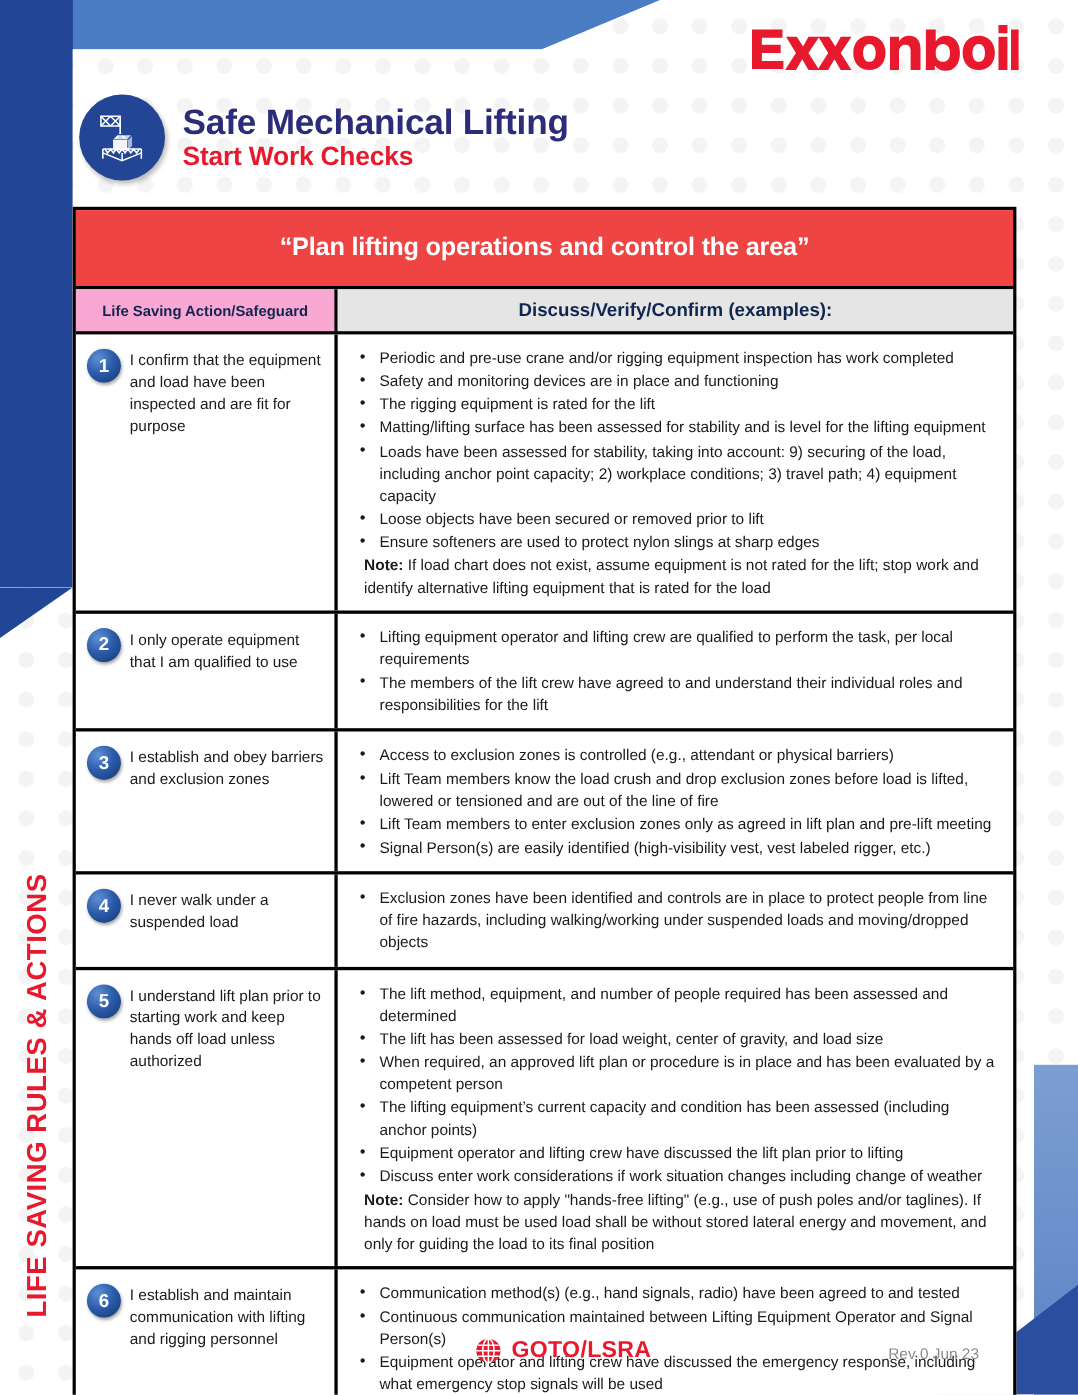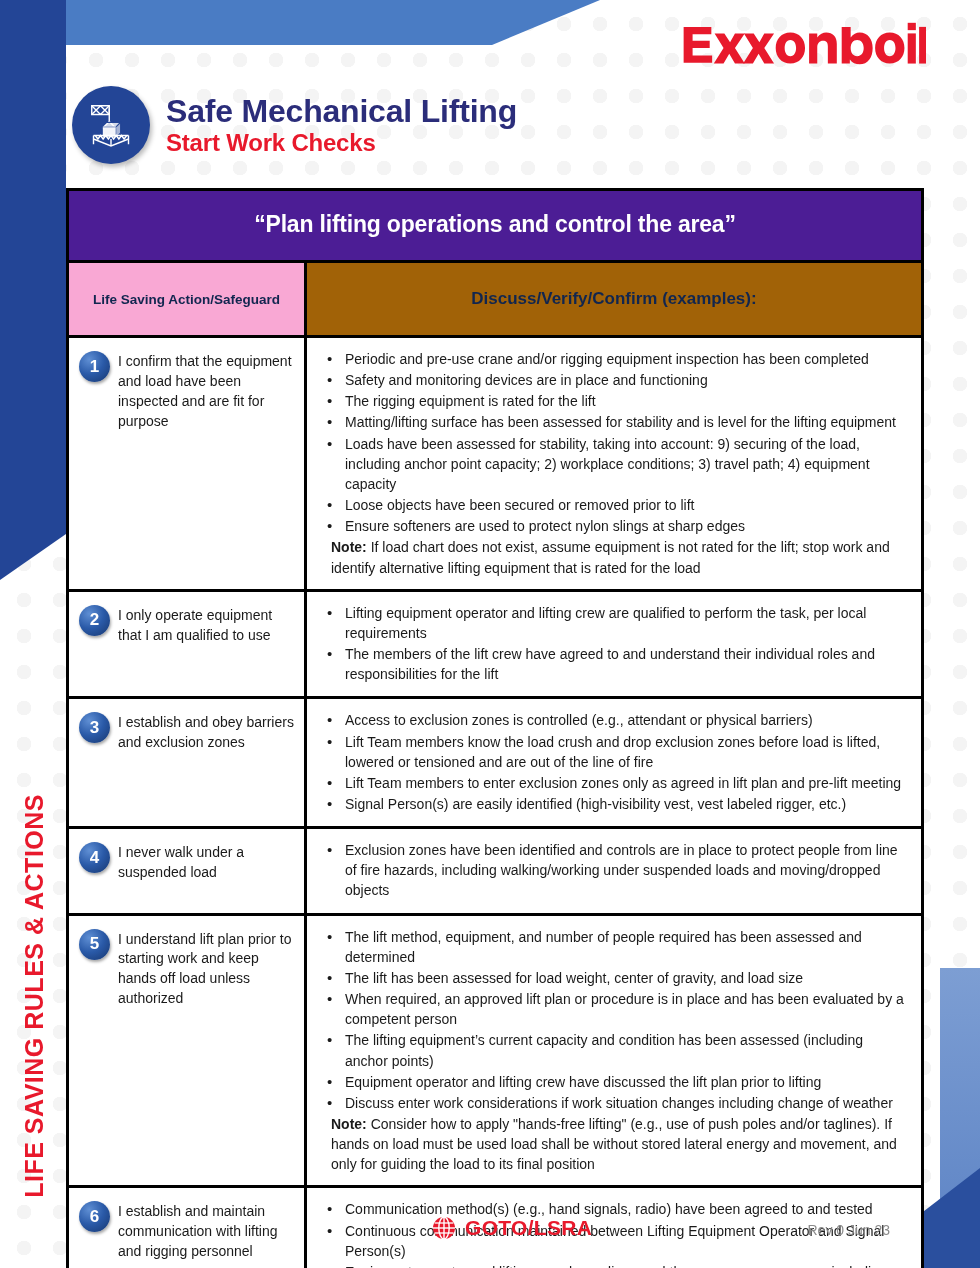--- a/index.html
+++ b/index.html
@@ -137,21 +137,21 @@
     position: absolute;
     left: 66px;
     top: 188px;
     width: 858px;
     z-index: 4;
     border: 3px solid #000;
     background: #fff;
   }
 
   .banner {
-    background: #4c1d95;
+    background: #ef4444;
     color: #fff;
     text-align: center;
     font-size: 23px;
     font-weight: bold;
     padding: 20px 10px 22px;
     letter-spacing: -0.2px;
   }
 
   .col-head {
     display: flex;
@@ -166,28 +166,28 @@
     font-size: 13.5px;
     display: flex;
     align-items: center;
     justify-content: center;
     padding: 9px 6px;
     border-right: 3px solid #000;
     text-align: center;
   }
   .col-head .ch-right {
     flex: 1 1 auto;
-    background: #a16207;
+    background: #e5e5e5;
     color: #11264f;
     font-weight: bold;
     font-size: 17px;
     display: flex;
     align-items: center;
     justify-content: center;
-    padding: 26px 6px;
+    padding: 9px 6px;
     text-align: center;
   }
 
   .row {
     display: flex;
     border-top: 3px solid #000;
     background: #fff;
   }
   .cell-left {
     width: 238px;
@@ -338,21 +338,21 @@
   </div>
 
   <div id="rows-container">
       <div class="row">
         <div class="cell-left">
           <div class="num-badge">1</div>
           <div class="action-text">I confirm that the equipment and load have been inspected and are fit for purpose</div>
         </div>
         <div class="cell-right">
           <ul>
-            <li>Periodic and pre-use crane and/or rigging equipment inspection has been completed</li>
+            <li>Periodic and pre-use crane and/or rigging equipment inspection has work completed</li>
             <li>Safety and monitoring devices are in place and functioning</li>
             <li>The rigging equipment is rated for the lift</li>
             <li>Matting/lifting surface has been assessed for stability and is level for the lifting equipment</li>
             <li>Loads have been assessed for stability, taking into account: 9) securing of the load, including anchor point capacity; 2) workplace conditions; 3) travel path; 4) equipment capacity</li>
             <li>Loose objects have been secured or removed prior to lift</li>
             <li>Ensure softeners are used to protect nylon slings at sharp edges</li>
           </ul>
           <div class="note"><b>Note:</b><span> If load chart does not exist, assume equipment is not rated for the lift; stop work and identify alternative lifting equipment that is rated for the load</span></div>
         </div>
       </div>

